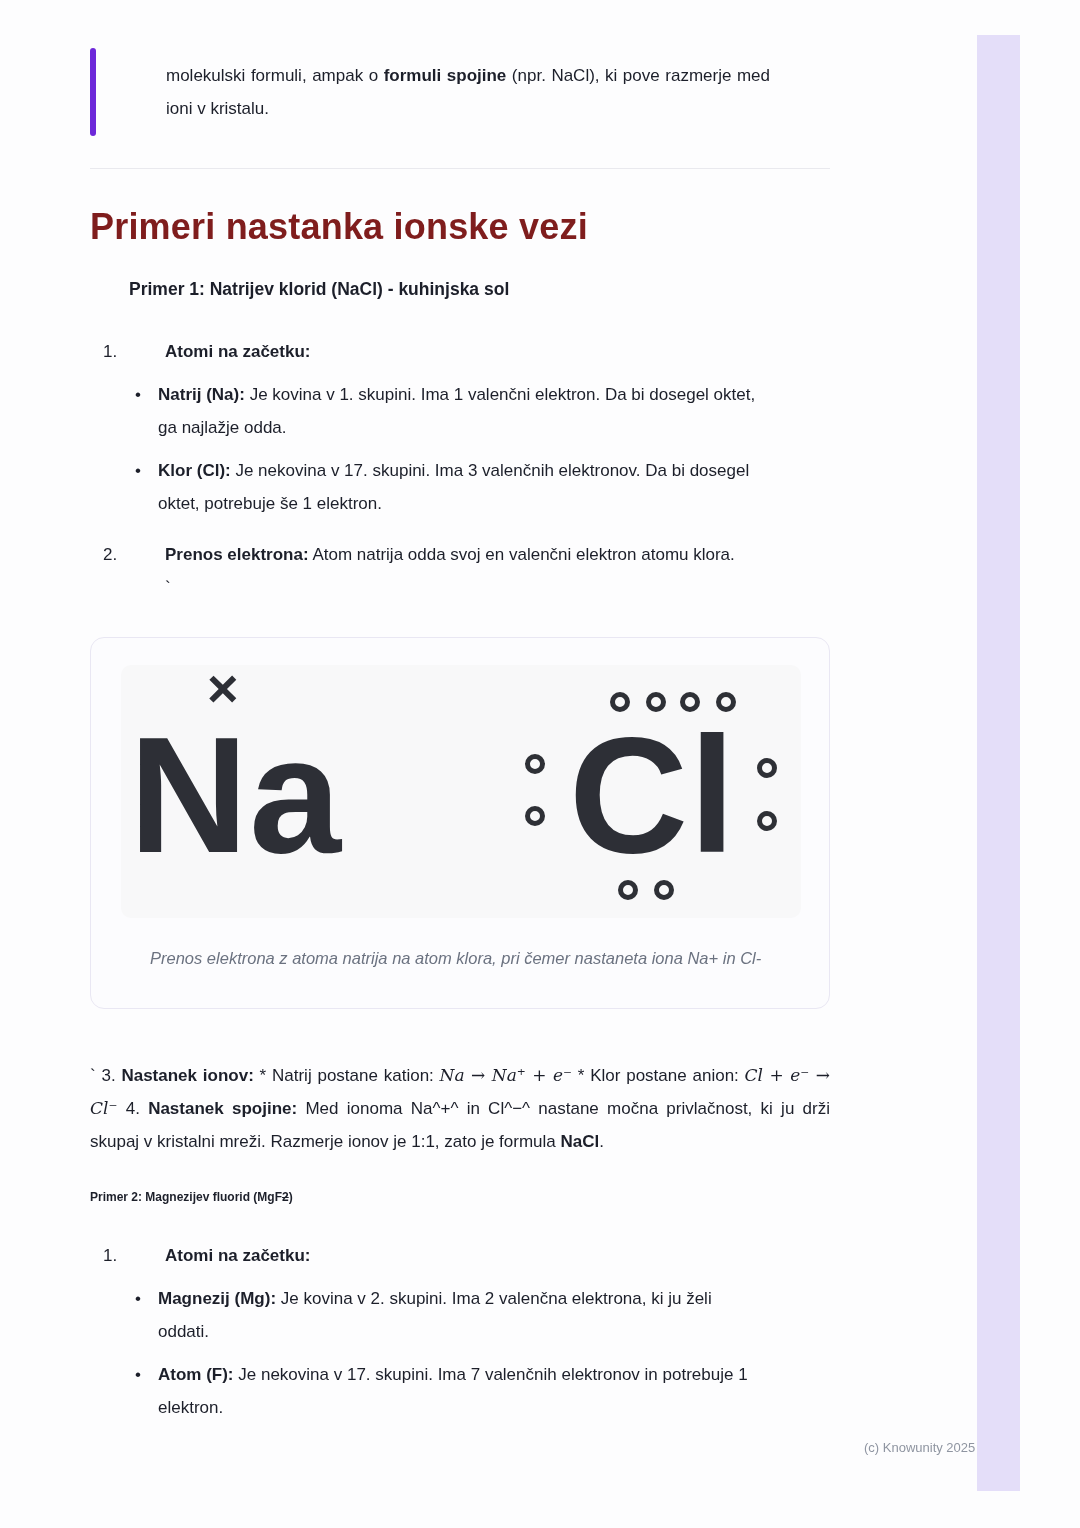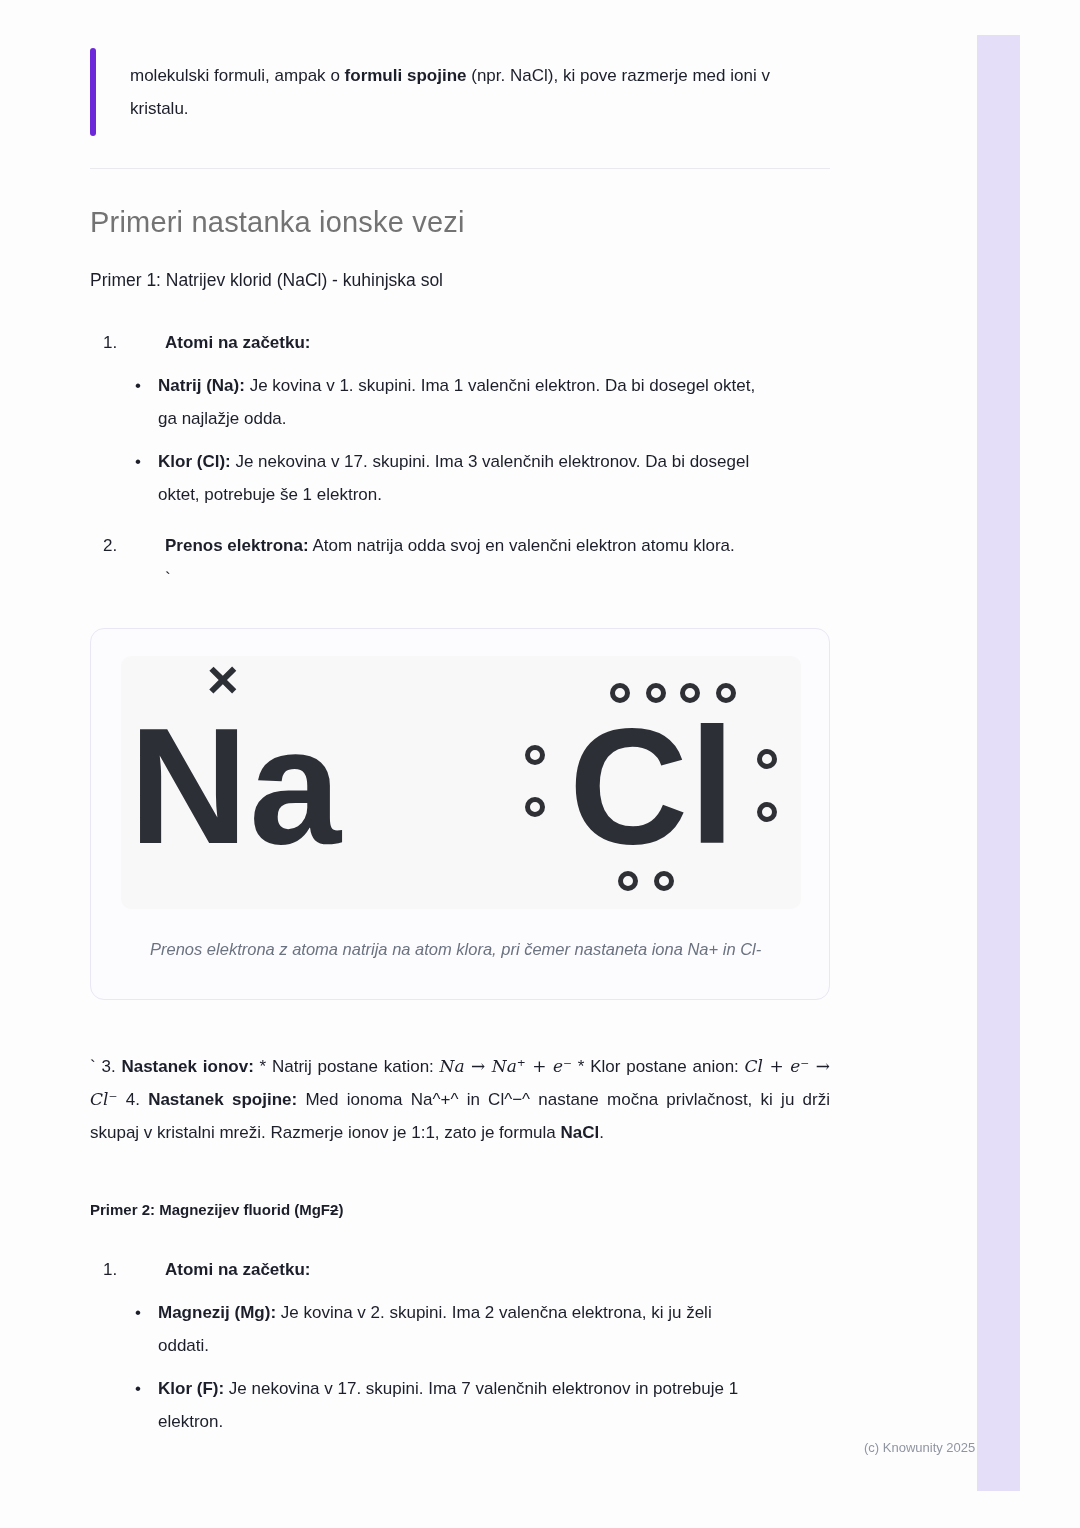--- a/index.html
+++ b/index.html
@@ -19,35 +19,35 @@
     position:absolute; left:864px; top:1440px; z-index:2;
     font-size:13px; color:#8f95a1;
   }
   .content { position:absolute; left:90px; top:48px; width:740px; }
 
   
   .callout { display:flex; }
   .callout-bar { flex:none; width:6px; background:#6d28d9; border-radius:3px; }
   .callout-text {
     padding:11px 60px 11px 34px;
-    font-size:17px; line-height:33px; text-align:justify;
+    font-size:17px; line-height:33px; text-align:justify;margin-left:36px;
   }
 
   .b { font-weight:700; }
   .m { font-family:"DejaVu Serif","Liberation Serif",serif; font-style:italic; }
   .strike { text-decoration:line-through; }
 
   .divider { border:none; border-top:1px solid #e9e9ee; margin:32px 0 0 0; }
 
   .heading {
     margin-top:37px;
-    font-size:29px; font-weight:400; color:#737373; letter-spacing:.2px;
+    font-size:36px; font-weight:700; color:#7f1d1d; letter-spacing:.2px;
   }
-  .subheading { margin-top:31px; font-size:17.5px; font-weight:400; }
-  .subheading2 { margin-top:52px; font-size:15px; font-weight:700; }
+  .subheading { margin-top:31px; font-size:17.5px; font-weight:700;margin-left:39px; }
+  .subheading2 { margin-top:32px; font-size:12px; font-weight:700; }
 
   .oitem { display:flex; margin-top:35px; font-size:17px; line-height:33px; }
   .oitem.tight { margin-top:18px; }
   .onum { flex:none; width:22px; margin-left:13px; }
   .otext { flex:1;margin-left:40px; }
   .uitem { display:flex; margin-top:10px; font-size:17px; line-height:33px; }
   .bullet { flex:none; width:23px; margin-left:45px; }
   .utext { flex:1; max-width:600px; }
   .trail-tick { font-size:17px; line-height:33px; }
 
@@ -161,16 +161,16 @@
     <div class="otext"><span class="b">Atomi na začetku:</span></div>
   </div>
 
   <div class="uitem">
     <span class="bullet">•</span>
     <div class="utext"><span class="b">Magnezij (Mg):</span><span> Je kovina v 2. skupini. Ima 2 valenčna elektrona, ki ju želi oddati.</span></div>
   </div>
 
   <div class="uitem">
     <span class="bullet">•</span>
-    <div class="utext"><span class="b">Klor (F):</span><span> Je nekovina v 17. skupini. Ima 7 valenčnih elektronov in potrebuje 1 elektron.</span></div>
+    <div class="utext"><span class="b">Atom (F):</span><span> Je nekovina v 17. skupini. Ima 7 valenčnih elektronov in potrebuje 1 elektron.</span></div>
   </div>
 
 </div>
 
 </body></html>

